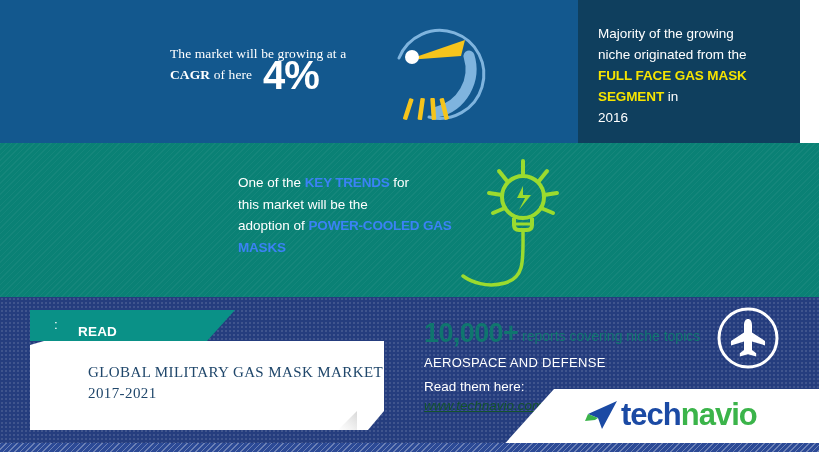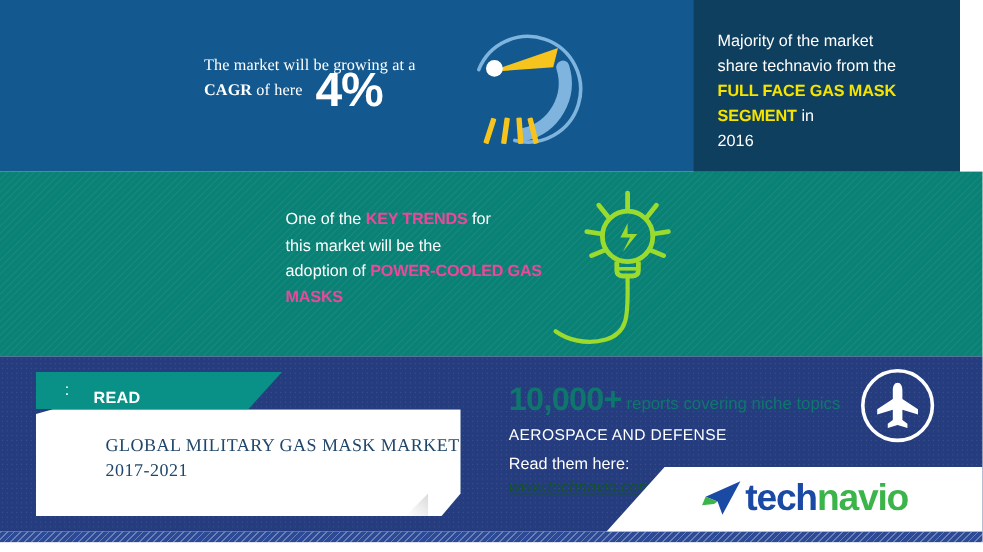--- a/index.html
+++ b/index.html
@@ -37,21 +37,21 @@
     position:absolute;left:0;top:143px;width:819px;height:154px;
     background-color:#0a8175;
     background-image:repeating-linear-gradient(135deg,
       rgba(255,255,255,.045) 0px,rgba(255,255,255,.045) 1px,
       rgba(255,255,255,0) 1px,rgba(255,255,255,0) 4px);
   }
   .mid-text{
     position:absolute;left:238px;top:172px;width:230px;
     color:#ffffff;font-size:13.5px;line-height:21.5px;
   }
-  .hl-lime{color:#ec4899;font-weight:bold;letter-spacing:-.2px;}
+  .hl-lime{color:#3b82f6;font-weight:bold;letter-spacing:-.2px;}
   .bulb{position:absolute;left:455px;top:150px;width:190px;height:150px;}
 
   
   .bot-band{
     position:absolute;left:0;top:297px;width:819px;height:146px;
     background-color:#253d7e;
     background-image:radial-gradient(rgba(255,255,255,.13) .7px,rgba(255,255,255,0) .8px);
     background-size:4px 4px;
   }
   .bot-stripe{
@@ -136,22 +136,22 @@
       <path d="M22 48 L80 28 L76 44 Z" fill="#f6c41c"></path>
       <circle cx="27" cy="45" r="7" fill="#ffffff"></circle>
       <rect x="21" y="86" width="4.5" height="22" rx="1" fill="#f6c41c" transform="rotate(18 23 97)"></rect>
       <rect x="34" y="86" width="4.5" height="22" rx="1" fill="#f6c41c" transform="rotate(8 36 97)"></rect>
       <rect x="46" y="86" width="4.5" height="22" rx="1" fill="#f6c41c" transform="rotate(-4 48 97)"></rect>
       <rect x="57" y="86" width="4.5" height="22" rx="1" fill="#f6c41c" transform="rotate(-14 59 97)"></rect>
     </svg>
   </div>
 
   <div class="top-right-text">
-    <span>Majority of the market</span><br>
-    <span>share technavio from the</span><br>
+    <span>Majority of the growing</span><br>
+    <span>niche originated from the</span><br>
     <span class="hl-yellow">FULL FACE GAS MASK SEGMENT</span><span> in</span><br>
     <span>2016</span>
   </div>
 
   <div class="mid-band"></div>
 
   <div class="mid-text">
     <span>One of the </span><span class="hl-lime">KEY TRENDS</span><span> for</span><br>
     <span>this market will be the</span><br>
     <span>adoption of </span><span class="hl-lime">POWER-COOLED GAS</span><br>

